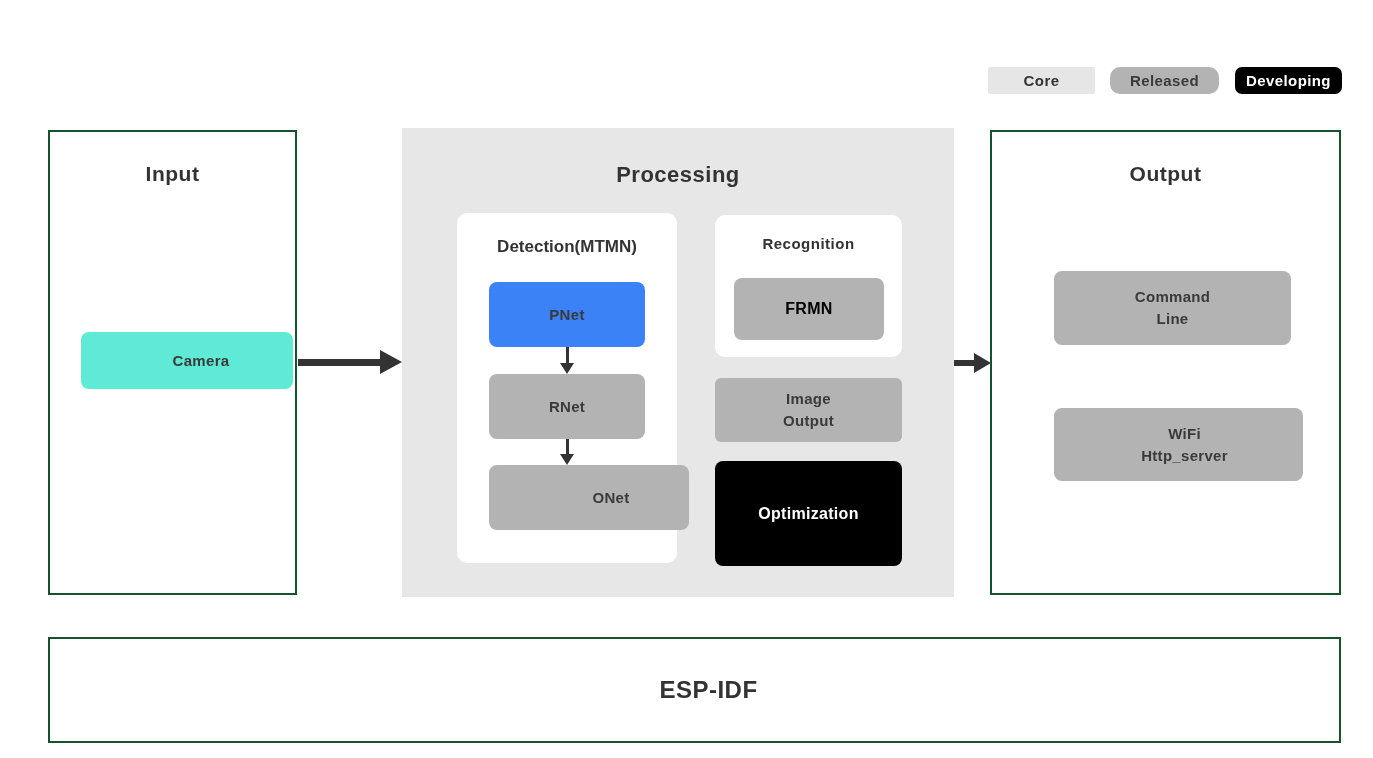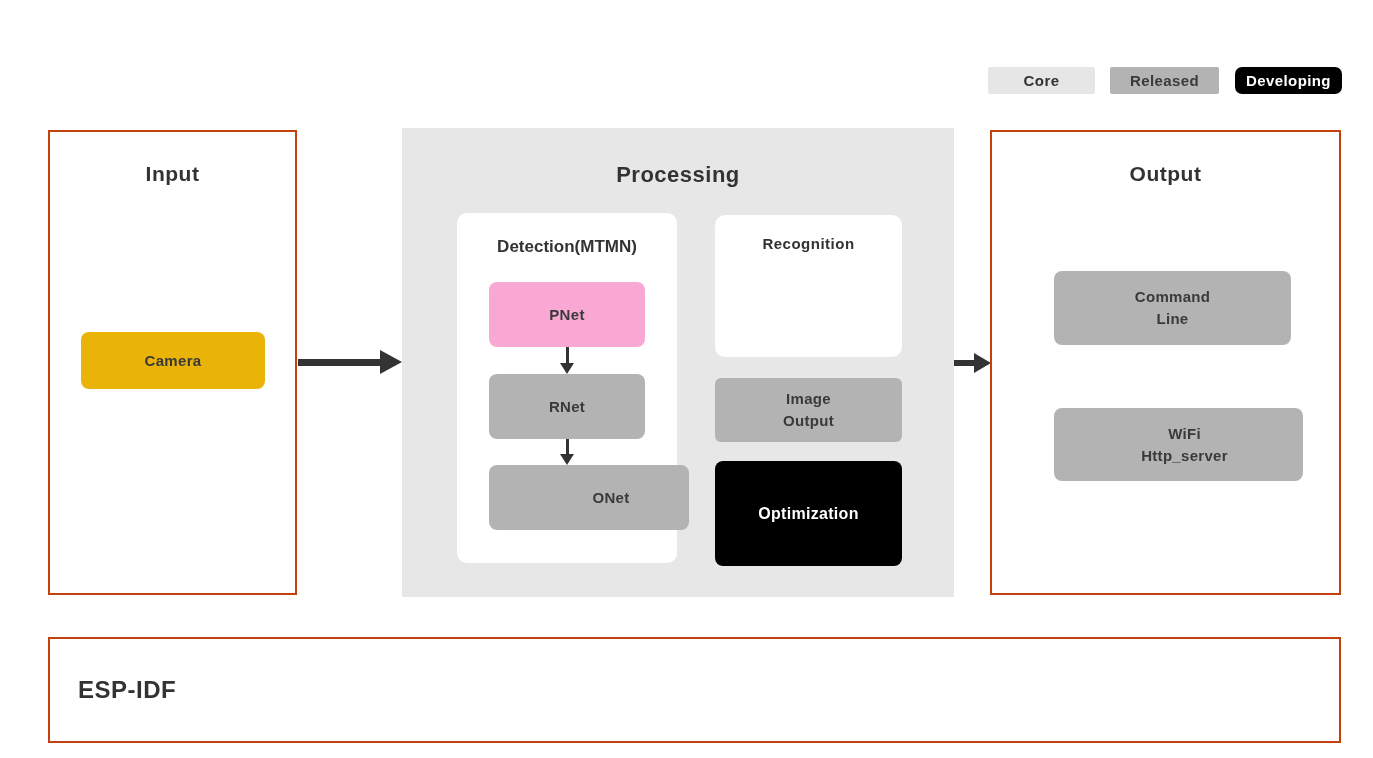--- a/index.html
+++ b/index.html
@@ -7,29 +7,29 @@
     position:relative; width:1373px; height:758px; background:#ffffff;
     font-family:"Liberation Sans", sans-serif; overflow:hidden;margin-top:20px;
   }
 
   
   .badge {
     position:absolute; top:47px; height:27px; line-height:27px;
     text-align:center; font-size:15px; font-weight:bold; letter-spacing:0.4px;
   }
   #badge-core       { left:988px;  width:107px; border-radius:2px; }
-  #badge-released   { left:1110px; width:109px; border-radius:2px; }
+  #badge-released   { left:1110px; width:109px; border-radius:10px; }
   #badge-developing { left:1235px; width:107px; border-radius:7px; }
 
   
-  .section { position:absolute; background:#ffffff; border:2px solid #c2410c; box-sizing:border-box; }
+  .section { position:absolute; background:#ffffff; border:2px solid #14532d; box-sizing:border-box; }
   #input-section  { left:48px;  top:110px; width:249px;  height:465px; }
   #output-section { left:990px; top:110px; width:351px;  height:465px; }
   #espidf-section { left:48px;  top:617px; width:1293px; height:106px;
-                    display:flex; align-items:center; justify-content:flex-start;padding-left:28px; }
+                    display:flex; align-items:center; justify-content:center;padding-left:28px; }
   #processing-section { left:402px; top:108px; width:552px; height:469px;
                         background:#e7e7e7; border:none; }
 
   .section-title {
     text-align:center; font-weight:bold; color:#333333;
     font-size:21px; margin-top:30px; letter-spacing:0.5px;
   }
   #processing-title { font-size:22px; margin-top:34px; }
   .espidf-title { font-size:24px; font-weight:bold; color:#333333; letter-spacing:0.5px; }
 
@@ -80,56 +80,59 @@
 <body>
 
 <div class="canvas">
 
   <div class="badge" id="badge-core" style="background: rgb(230, 230, 230); color: rgb(51, 51, 51);">Core</div>
   <div class="badge" id="badge-released" style="background: rgb(179, 179, 179); color: rgb(58, 58, 58);">Released</div>
   <div class="badge" id="badge-developing" style="background: rgb(0, 0, 0); color: rgb(255, 255, 255);">Developing</div>
 
   <div class="section" id="input-section">
     <div class="section-title">Input</div>
-    <div class="module" id="camera-module" style="background: #eab308; color: rgb(58, 58, 58);">
+    <div class="module" id="camera-module" style="background: #5eead4; color: rgb(58, 58, 58); padding-left: 28px;">
       <span>Camera</span>
     </div>
   </div>
 
   <div class="harrow" id="arrow-input-processing">
     <div class="hline"></div>
     <div class="hhead"></div>
   </div>
 
   <div class="section" id="processing-section">
     <div class="section-title" id="processing-title">Processing</div>
 
     <div class="white-card" id="detection-card">
       <div class="card-title">Detection(MTMN)</div>
-      <div class="module" id="pnet-module" style="background: #f9a8d4; color: rgb(58, 58, 58);">
+      <div class="module" id="pnet-module" style="background: #3b82f6; color: rgb(58, 58, 58);">
         <span>PNet</span>
       </div>
       <div class="varrow" id="arrow-pnet-rnet">
         <div class="vstem"></div>
         <div class="vhead"></div>
       </div>
       <div class="module" id="rnet-module" style="background: rgb(179, 179, 179); color: rgb(58, 58, 58);">
         <span>RNet</span>
       </div>
       <div class="varrow" id="arrow-rnet-onet">
         <div class="vstem"></div>
         <div class="vhead"></div>
       </div>
       <div class="module" id="onet-module" style="background: rgb(179, 179, 179); color: rgb(58, 58, 58);">
         <span>ONet</span>
       </div>
     </div>
 
     <div class="white-card" id="recognition-card">
       <div class="card-title" id="recognition-title">Recognition</div>
+      <div class="module" id="frmn-module" style="background: rgb(179, 179, 179); color: rgb(58, 58, 58);">
+        <span>FRMN</span>
+      </div>
     </div>
 
     <div class="module" id="image-utility-module" style="background: rgb(179, 179, 179); color: rgb(58, 58, 58);">
       <span>Image</span>
       <span>Output</span>
     </div>
 
     <div class="module" id="optimization-module" style="background: rgb(0, 0, 0); color: rgb(255, 255, 255);">
       <span>Optimization</span>
     </div>

